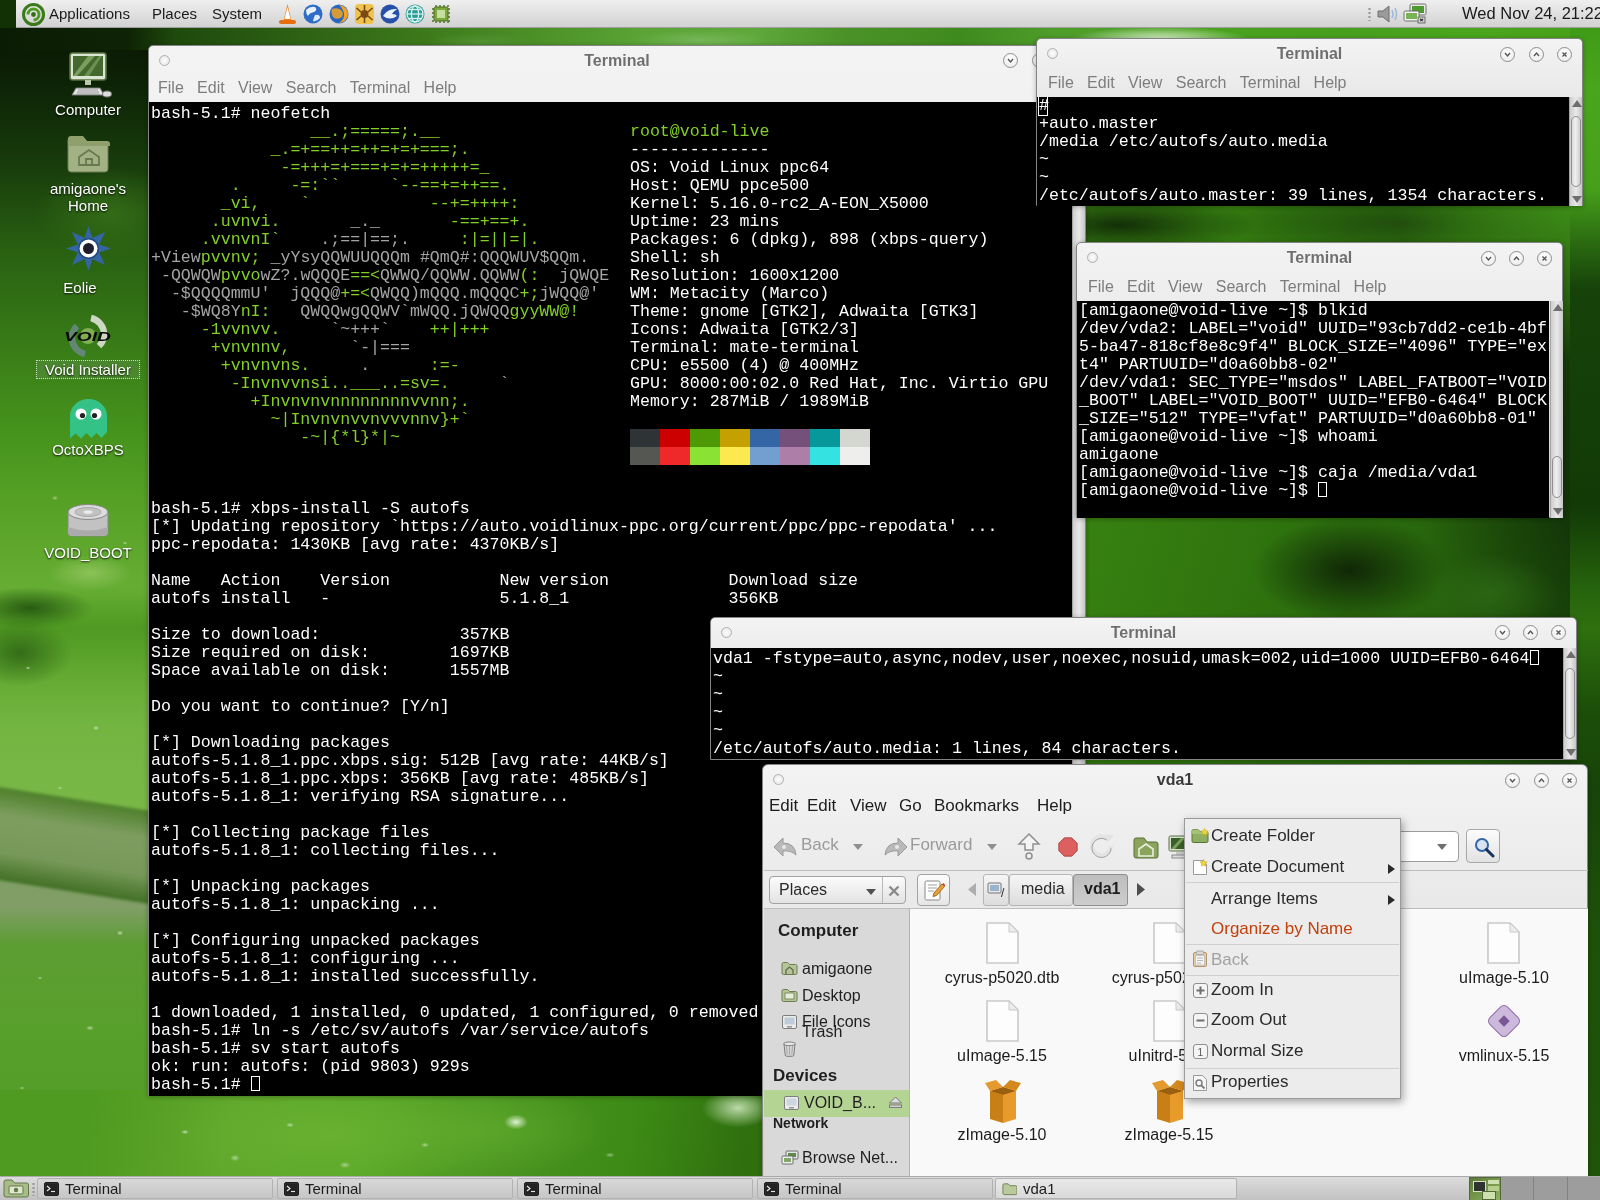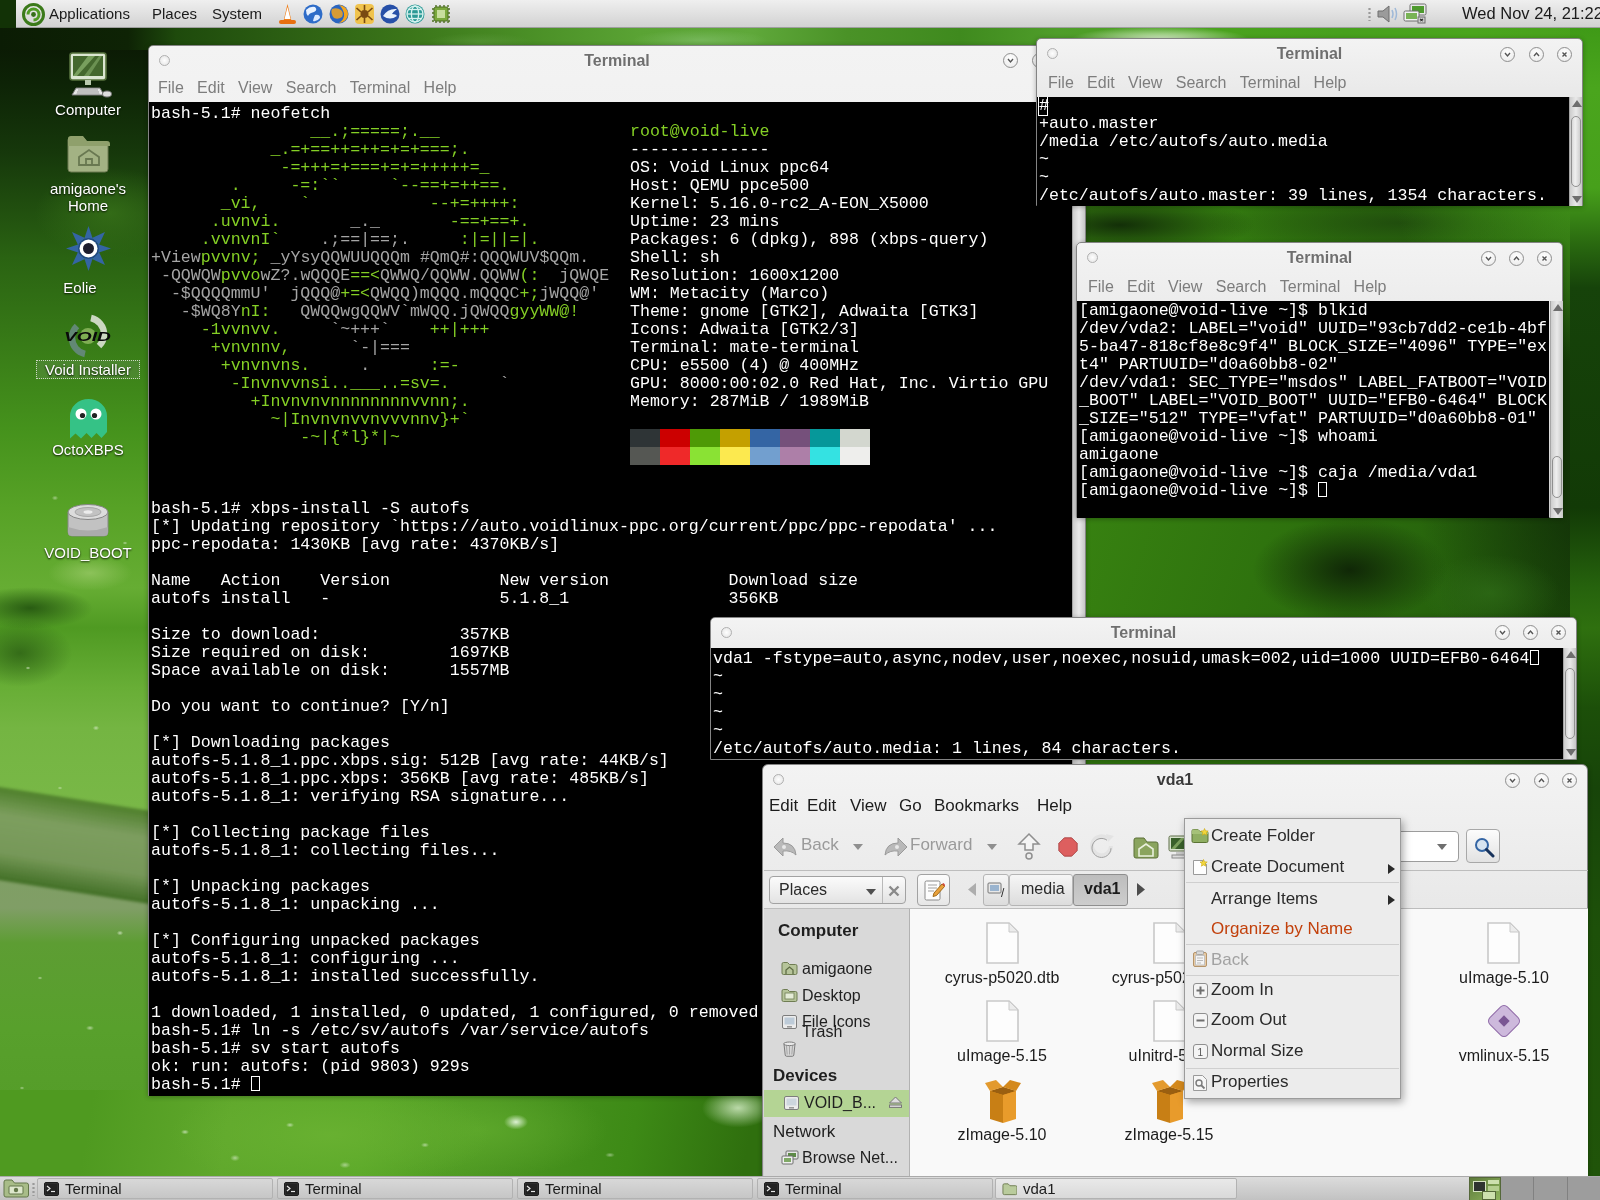--- a/index.html
+++ b/index.html
@@ -592,21 +592,21 @@
     <svg class="abs" style="left:19px;top:186px" width="17" height="16" viewBox="0 0 17 16">
         <rect x="1.5" y="1.5" width="14" height="13" rx="1.5" fill="#ececec" stroke="#7d7d7d"></rect>
         <rect x="3.5" y="3.5" width="10" height="7" fill="#cdd6de"></rect>
         <rect x="6" y="12" width="5" height="1.6" fill="#9a9a9a"></rect>
       </svg>
     <span class="abs" style="left:40px;top:185px">VOID_B...</span>
     <svg class="abs" style="left:124px;top:187px" width="15" height="13" viewBox="0 0 15 13">
         <polygon points="7.5,1 13.5,7 1.5,7" fill="#ddd" stroke="#777"></polygon>
         <rect x="1.5" y="9" width="12" height="2.4" fill="#ddd" stroke="#777"></rect>
       </svg>
-    <div class="abs" style="left:9px;top:213px;font-weight:normal;font-size:17px">Network</div>
+    <div class="abs" style="left:9px;top:206px;font-weight:bold;font-size:14px">Network</div>
     <svg class="abs" style="left:17px;top:241px" width="18" height="16" viewBox="0 0 18 16">
         <rect x="5" y="1" width="12" height="8" rx="1" fill="#e6e6e6" stroke="#6f6f6f"></rect>
         <rect x="7" y="3" width="8" height="4" fill="#5d8a46"></rect>
         <rect x="1" y="6" width="11" height="8" rx="1" fill="#f0f0f0" stroke="#6f6f6f"></rect>
         <rect x="3" y="8" width="7" height="4" fill="#7fa866"></rect>
       </svg>
     <span class="abs" style="left:38px;top:240px">Browse Net...</span>
   </div>
   <div class="abs" style="left:147px;top:144px;width:678px;height:268px;background:#f9f9f9;overflow:hidden">
     <svg class="abs" style="left:75px;top:12px" width="35" height="44" viewBox="0 0 35 44">

